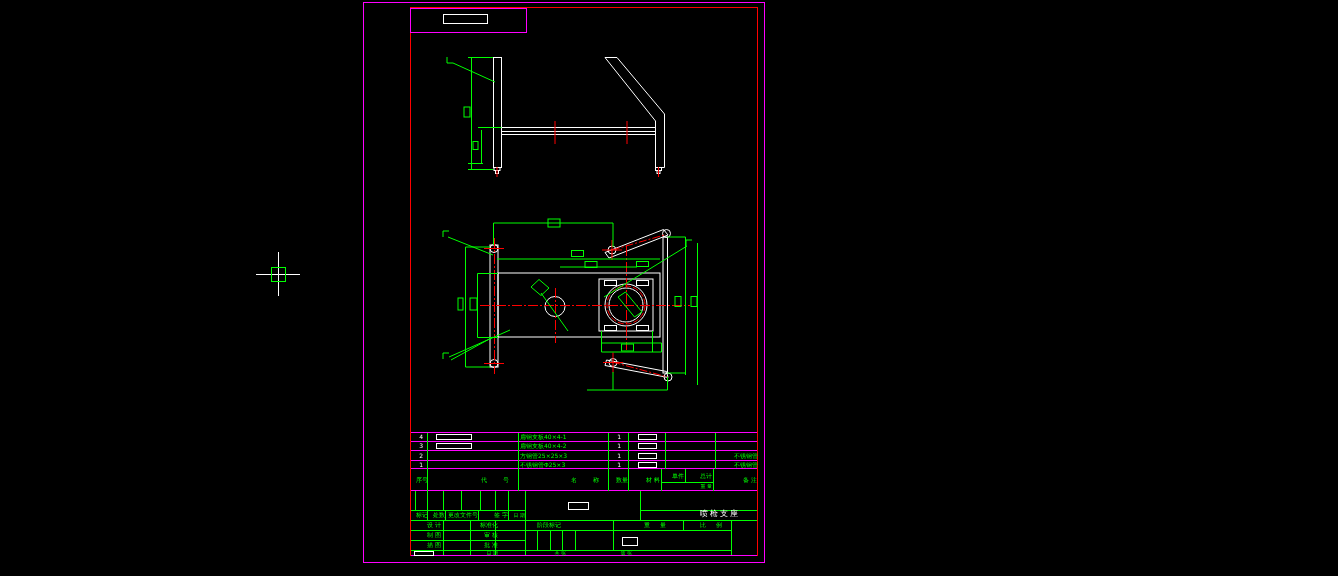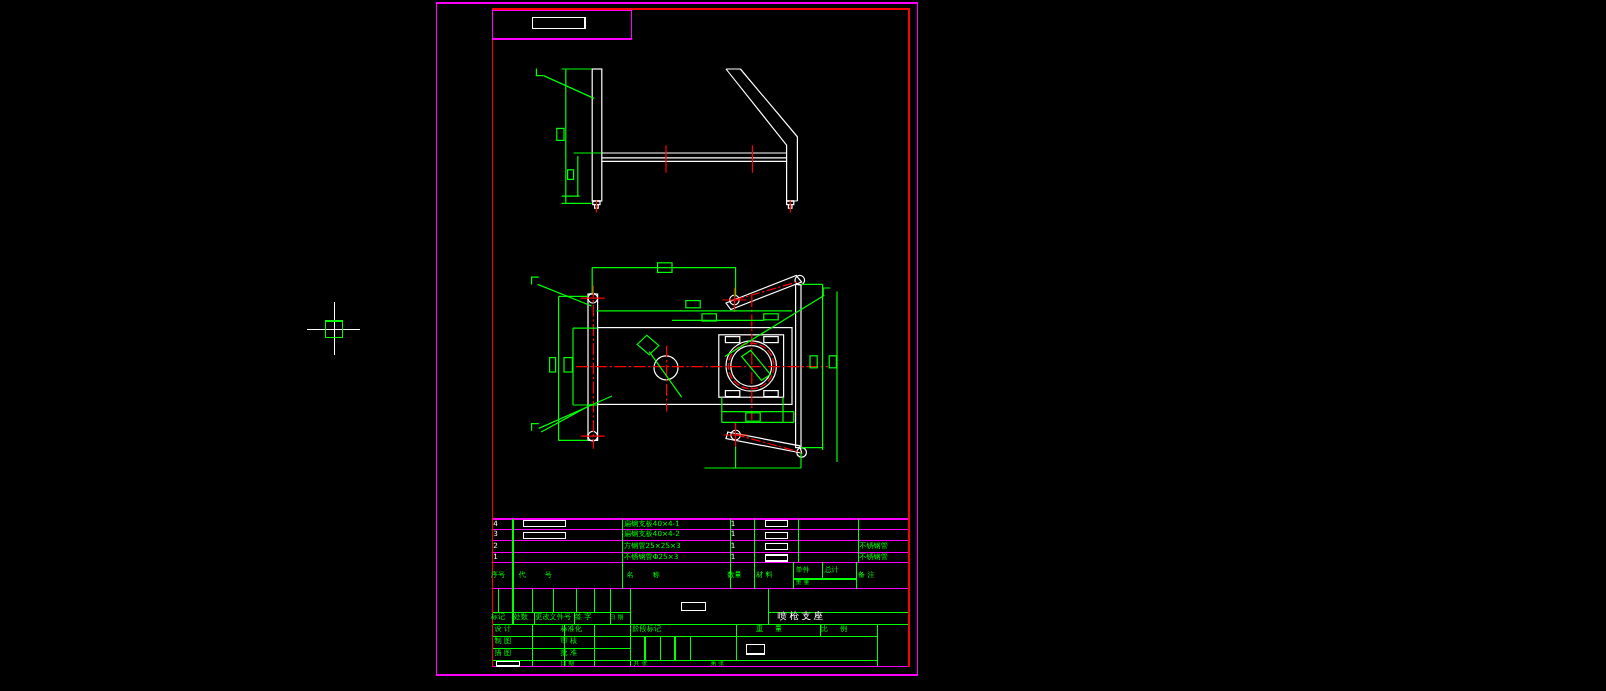--- a/index.html
+++ b/index.html
@@ -1,19 +1,19 @@
 <!DOCTYPE html>
 <html><head>
 <meta charset="utf-8">
 <style>
   html,body{margin:0;padding:0;background:#000;}
   #canvas{position:relative;width:1338px;height:576px;background:#000;overflow:hidden;
           font-family:"DejaVu Sans",sans-serif;}
   svg{position:absolute;left:0;top:0;}
-  .t{position:absolute;font-size:6px;line-height:1;text-align:left;white-space:nowrap;
+  .t{position:absolute;font-size:6px;line-height:1;text-align:right;white-space:nowrap;
      font-family:"DejaVu Sans",sans-serif;color:#00ff00;}
   .w{color:#ffffff;}
   .sp{letter-spacing:7px;}
   .sp2{letter-spacing:4px;}
   .tiny{font-size:5px;}
   .ttl{font-size:8px;letter-spacing:2px;color:#ffffff;}
 </style>
 </head>
 <body>
 

